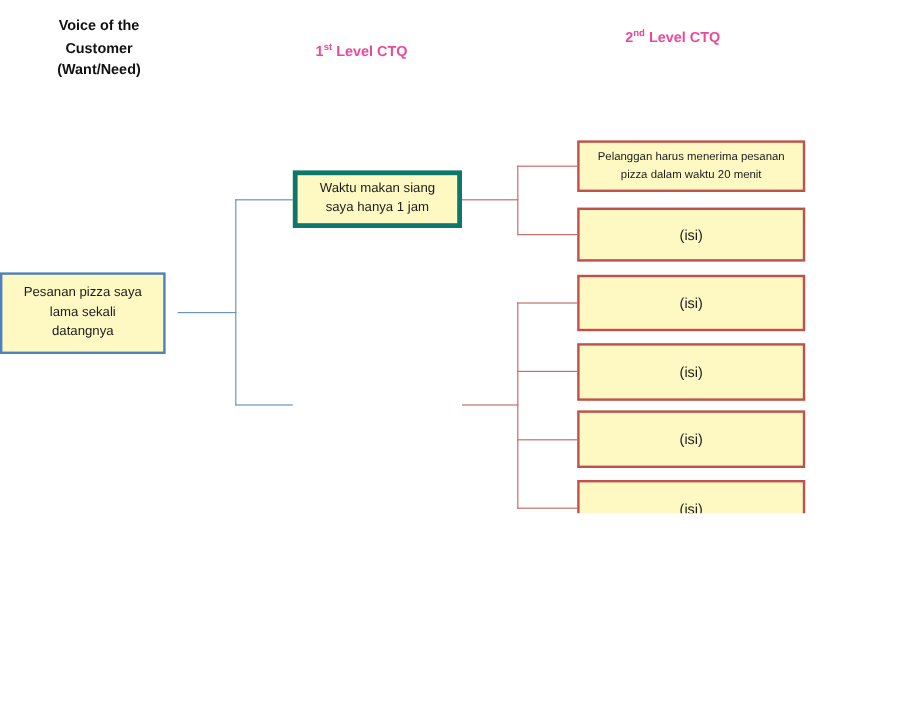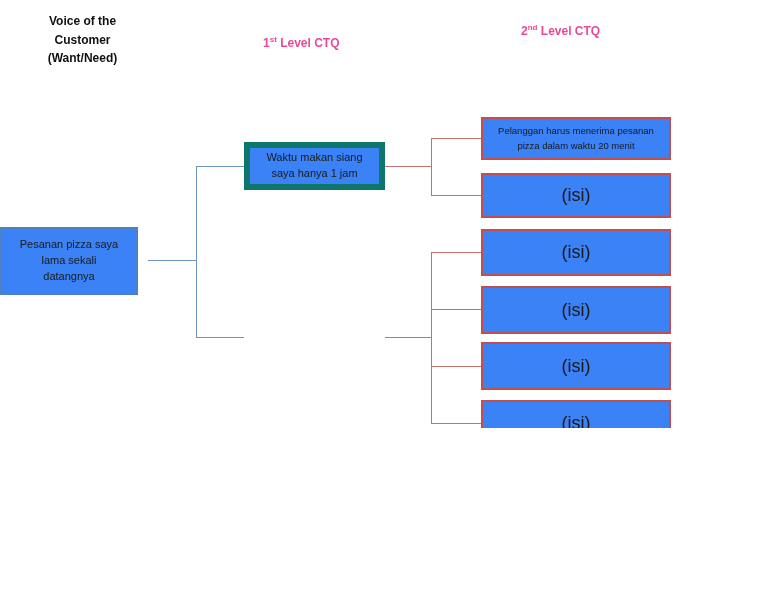--- a/index.html
+++ b/index.html
@@ -26,42 +26,42 @@
     color:#ec4899;
     white-space:nowrap;
   }
   .lvl-header sup{
     font-size:8px;
     vertical-align:super;
     line-height:0;
   }
   .box{
     position:absolute;
-    background:#3b82f6;
+    background:#fef9c3;
     display:flex;
     align-items:center;
     justify-content:center;
     text-align:center;
     color:#1a1a1a;
     box-sizing:border-box;
     white-space:pre-line;
   }
   .voc-box{
     border:2px solid #4F81BD;
     font-size:11px;
     line-height:1.45;
   }
   .ctq1-box{
-    border:6px solid #0f766e;
+    border:4px solid #0f766e;
     font-size:11px;
     line-height:1.45;
   }
   .ctq2-box{
     border:2px solid #C0504D;
-    font-size:18px;
+    font-size:12px;
   }
   .ctq2-box.small-text{
     font-size:9.5px;
     line-height:1.5;
   }
   .line{
     position:absolute;
   }
   .line.blue{background:#6D94BF;}
   .line.red{background:#C4716D;}

